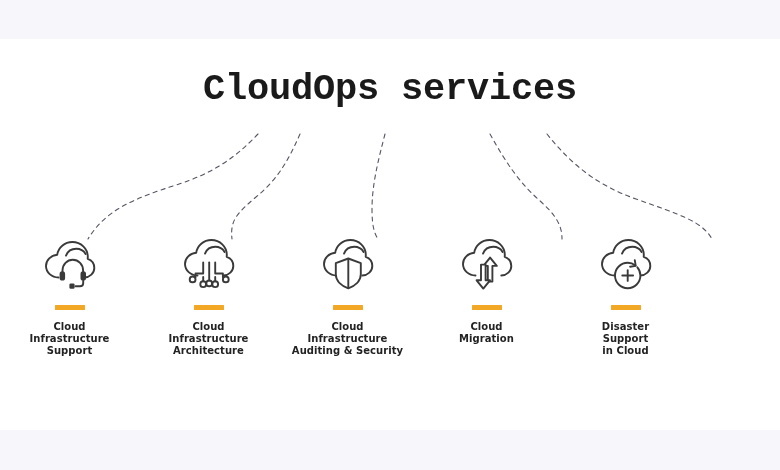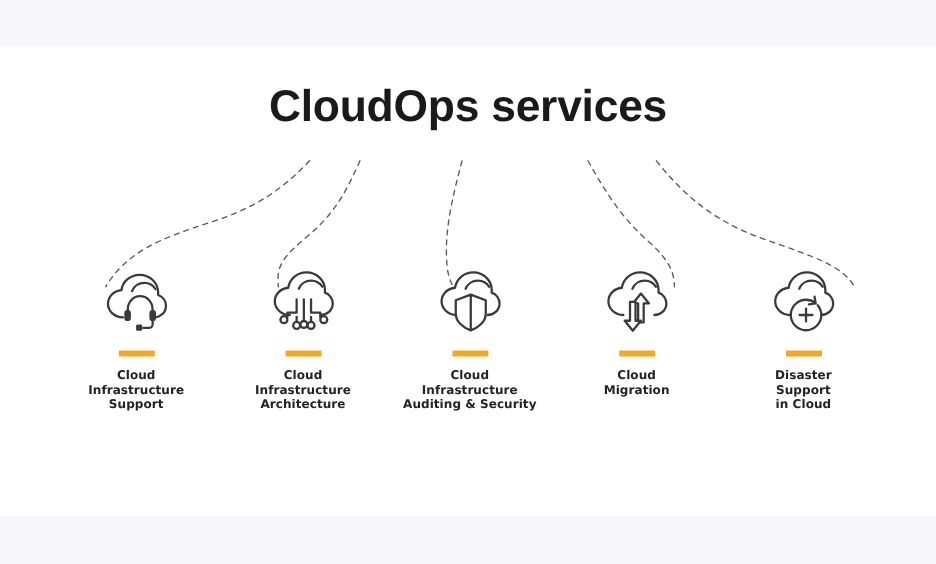--- a/index.html
+++ b/index.html
@@ -38,47 +38,46 @@
     height: 391px;
     background: #ffffff;
   }
 
   #title {
     position: absolute;
     left: 0;
     top: 29px;
     width: 780px;
     text-align: center;
-    font-family: Liberation Sans, sans-serif;
+    font-family: Liberation Mono, monospace;
     font-size: 37px;
     font-weight: 700;
     letter-spacing: -0.2px;
     color: #1a1a1a;
     white-space: nowrap;
   }
 
   #connectors {
     position: absolute;
     left: 0;
     top: 0;
     width: 780px;
     height: 391px;
     pointer-events: none;
   }
 
   #cards {
     position: absolute;
     left: 0;
-    top: 183px;
+    top: 196px;
     width: 695px;
     display: flex;
     flex-direction: row;
     align-items: flex-start;
     justify-content: center;
-    padding-left: 44px;
   }
 
   .card {
     width: 156px;
     display: flex;
     flex-direction: column;
     align-items: center;
   }
 
   .icon-wrap {

